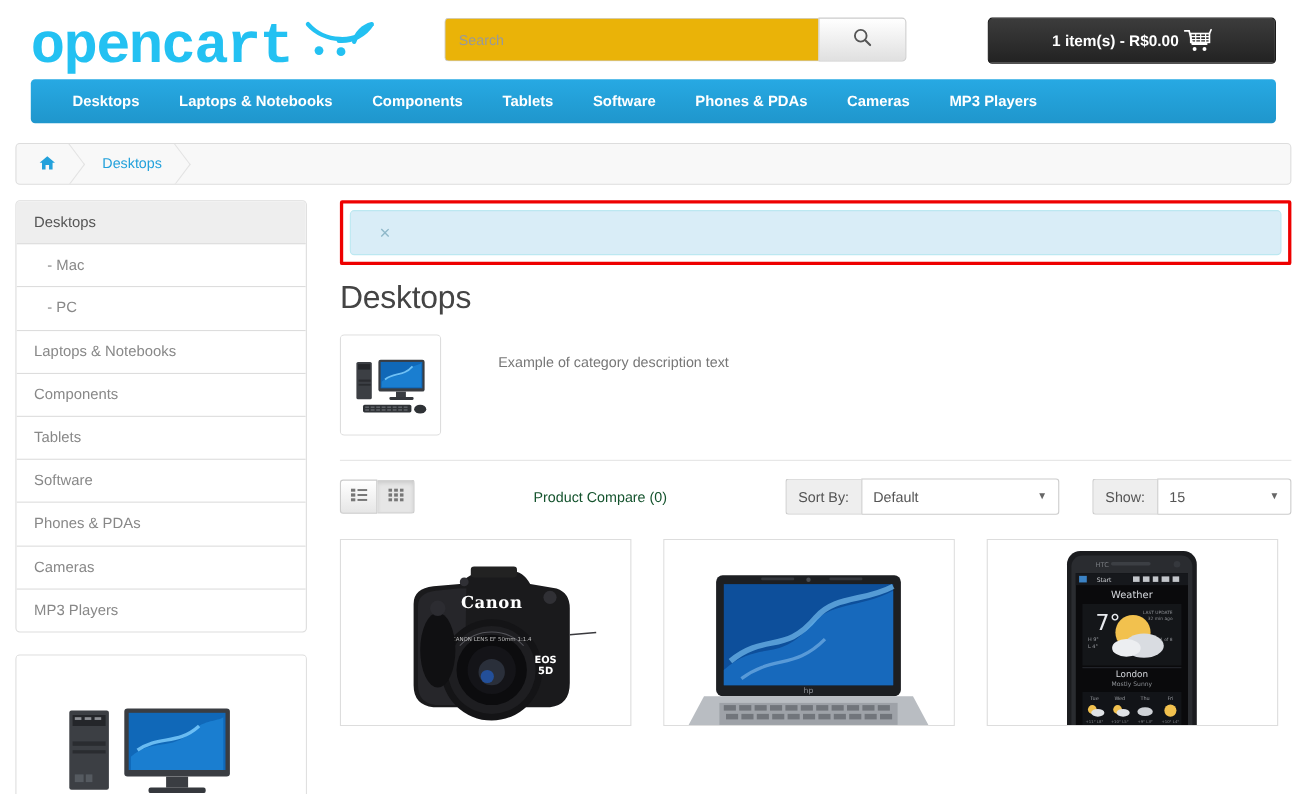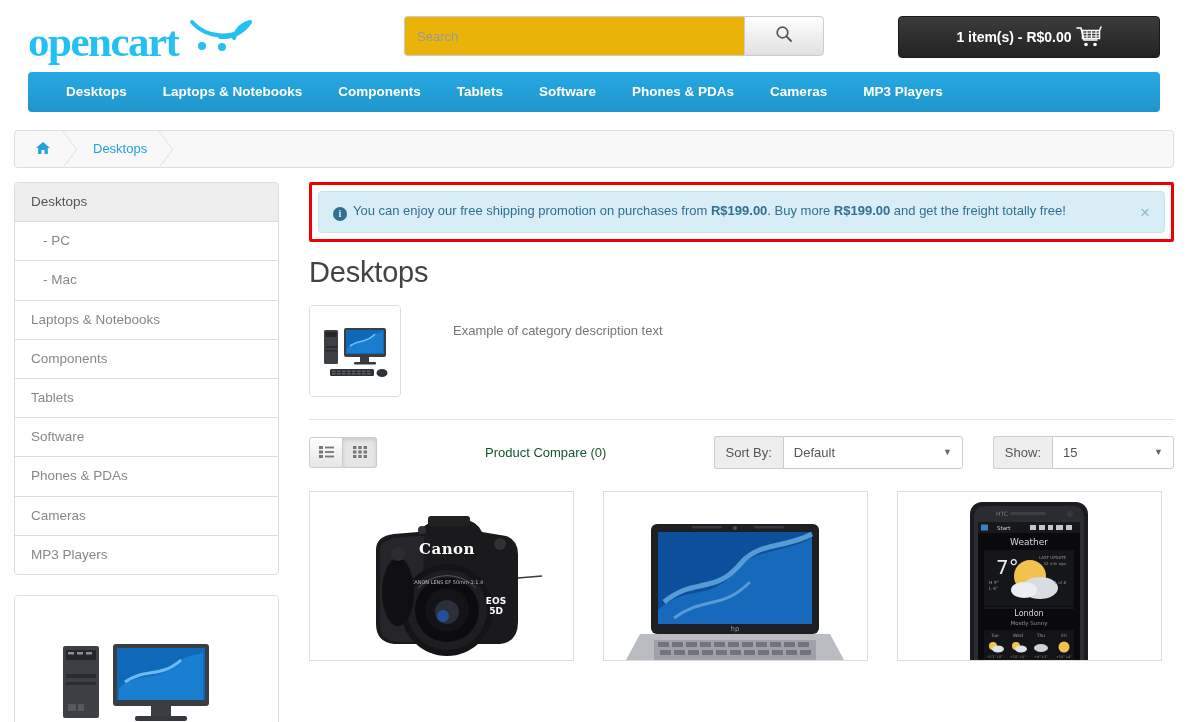--- a/index.html
+++ b/index.html
@@ -11,23 +11,23 @@
     font-family: "Liberation Sans", sans-serif;
     color: #333333;
   }
   .page { width: 1188px; height: 722px; position: relative; }
   .container { width: 1160px; margin: 0 auto; position: relative; }
 
   
   .header { height: 72px; padding-top: 10px; display: flex; align-items: flex-start; }
   .logo-wrap { width: 390px; padding-left: 14px; padding-top: 6px; }
   .logo {
-    font-size: 43px; font-weight: bold; color: #23c1f2;
+    font-size: 52px; font-weight: bold; color: #23c1f2;
     letter-spacing: -1.5px; line-height: 1; position: relative;
-    display: inline-block; font-family: Liberation Serif, serif;
+    display: inline-block; font-family: Liberation Mono, monospace;
   }
   .search-wrap { width: 430px; padding-top: 6px; }
   .search-group { display: flex; width: 420px; height: 40px; }
   .search-input {
     flex: 1; border: 1px solid #cccccc; border-right: none;
     border-radius: 4px 0 0 4px; padding: 0 12px; font-size: 13px;
     color: #555; outline: none; background: #eab308;
     font-family: "Liberation Sans", sans-serif;
   }
   .search-input::placeholder { color: #999999; }
@@ -239,22 +239,22 @@
       </div>
       <div class="crumb">Desktops</div>
     </div>
   </div>
 
   <div class="container body-row">
 
     <div class="sidebar">
       <div class="cat-list">
         <div class="cat-item active">Desktops</div>
+        <div class="cat-item sub">- Mac</div>
         <div class="cat-item sub">- PC</div>
-        <div class="cat-item sub">- Mac</div>
         <div class="cat-item">Laptops &amp; Notebooks</div>
         <div class="cat-item">Components</div>
         <div class="cat-item">Tablets</div>
         <div class="cat-item">Software</div>
         <div class="cat-item">Phones &amp; PDAs</div>
         <div class="cat-item">Cameras</div>
         <div class="cat-item">MP3 Players</div>
       </div>
 
       <div class="side-banner">
@@ -303,23 +303,20 @@
           </g>
           <ellipse cx="196" cy="144" rx="14" ry="10" fill="#2f3236"></ellipse>
         </svg>
       </div>
     </div>
 
     <div class="content">
 
       <div class="alert-highlight">
         <div class="alert">
-          <div class="alert-text">
-            <span class="info-icon">i</span><span>You can enjoy our free shipping promotion on purchases from </span><b>R$199.00</b><span>. Buy more </span><b>R$199.00</b><span> and get the freight totally free!</span>
-          </div>
           <div class="alert-close">×</div>
         </div>
       </div>
 
       <h1 class="page-title">Desktops</h1>
 
       <div class="cat-desc-row">
         <div class="cat-thumb">
           <svg width="90" height="90" viewBox="0 0 90 90">
             <rect width="90" height="90" fill="#ffffff"></rect>

